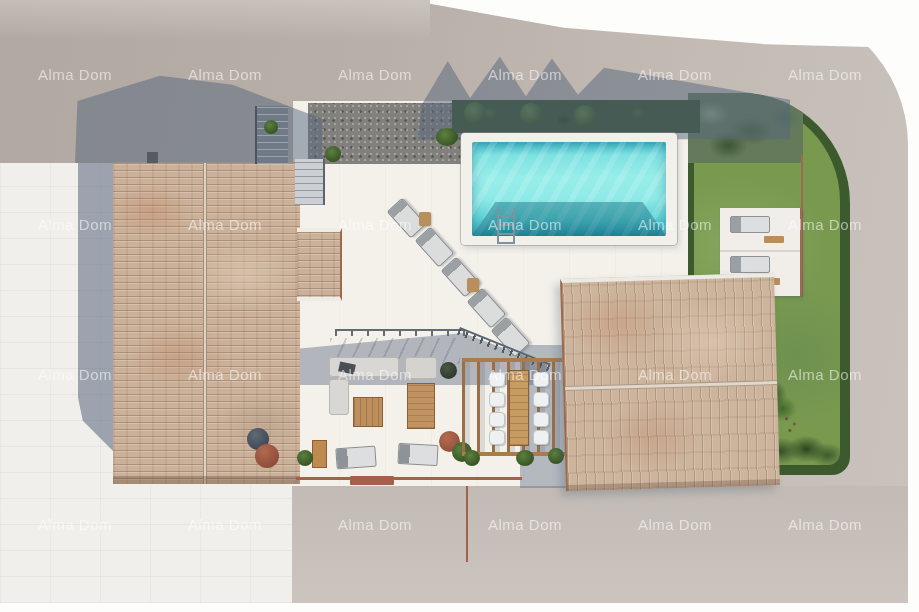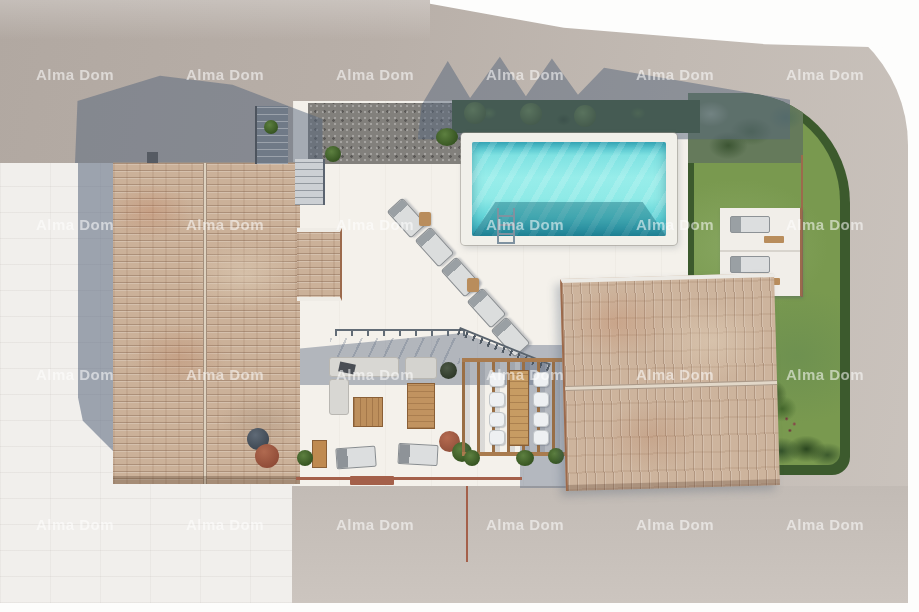--- a/index.html
+++ b/index.html
@@ -177,21 +177,21 @@
     background-image:repeating-linear-gradient(0deg,rgba(90,50,20,0.25) 0 1px,transparent 1px 7px);}
   .chair{width:16px;height:15px;background:#eef0f2;border:1px solid #c2c6c9;border-radius:4px;
     box-shadow:1px 1px 1px rgba(90,100,115,0.30);}
 
   
   .terra-line{background:#a4604a;}
   .doormat{left:350px;top:476px;width:44px;height:9px;background:#a4604a;border-radius:1px;}
 
   
   .watermark{transform:translate(-50%,-50%);white-space:nowrap;
-    font-size:15px;letter-spacing:0.5px;font-weight:700;}
+    font-size:15px;letter-spacing:0.5px;font-weight:400;}
 </style>
 </head>
 <body>
 
 <div id="canvas" style="background: rgb(253, 253, 252);">
 
   <div class="road"></div>
   <div class="road-haze"></div>
   <div class="white-wedge"></div>
   <div class="stone"></div>

